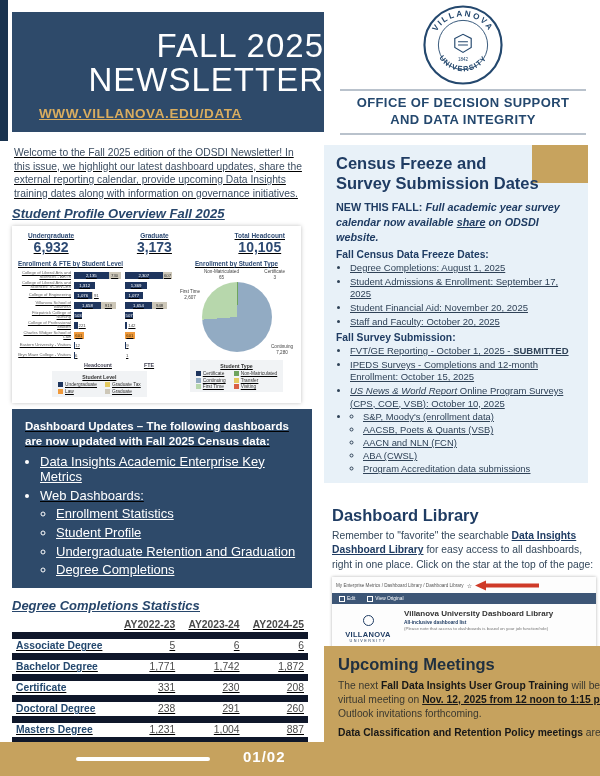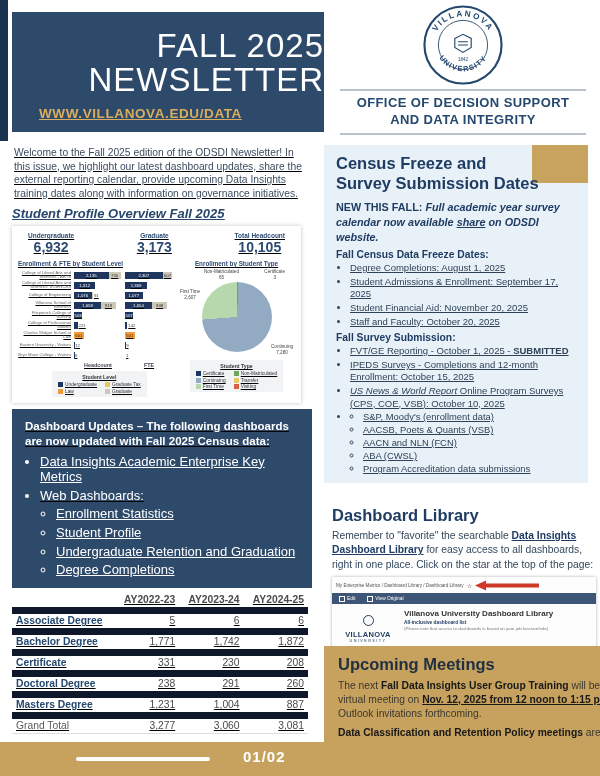--- a/index.html
+++ b/index.html
@@ -377,20 +377,21 @@
         <ul>
           <li><span class="ulink">Enrollment Statistics</span></li>
           <li><span class="ulink">Student Profile</span></li>
           <li><span class="ulink">Undergraduate Retention and Graduation</span></li>
           <li><span class="ulink">Degree Completions</span></li>
         </ul>
       </li>
     </ul>
   </div>
 
+  <div class="degree-heading">Degree Completions Statistics</div>
   <table class="degree">
     <tbody>
         <tr>
       <th></th>
       <th>AY2022-23</th>
       <th>AY2023-24</th>
       <th>AY2024-25</th>
     </tr>
     <tr>
       <td class="lab">Associate Degree</td>

